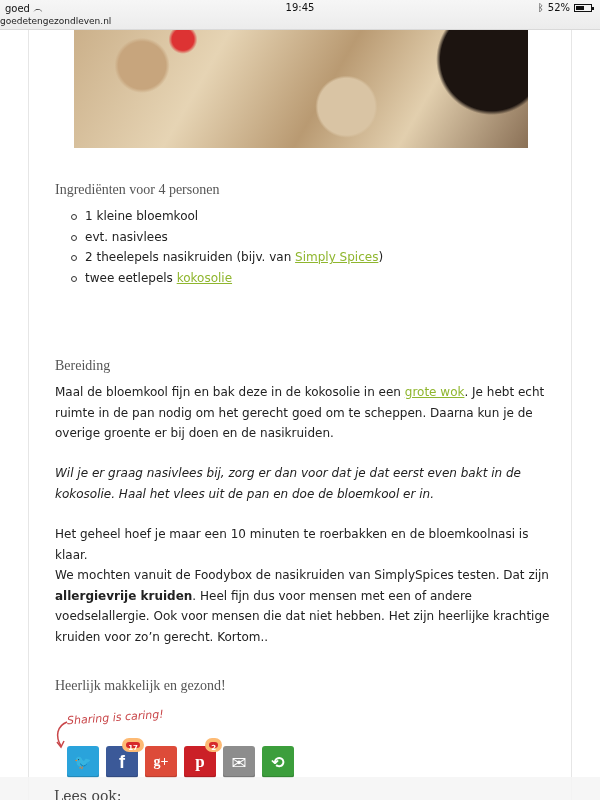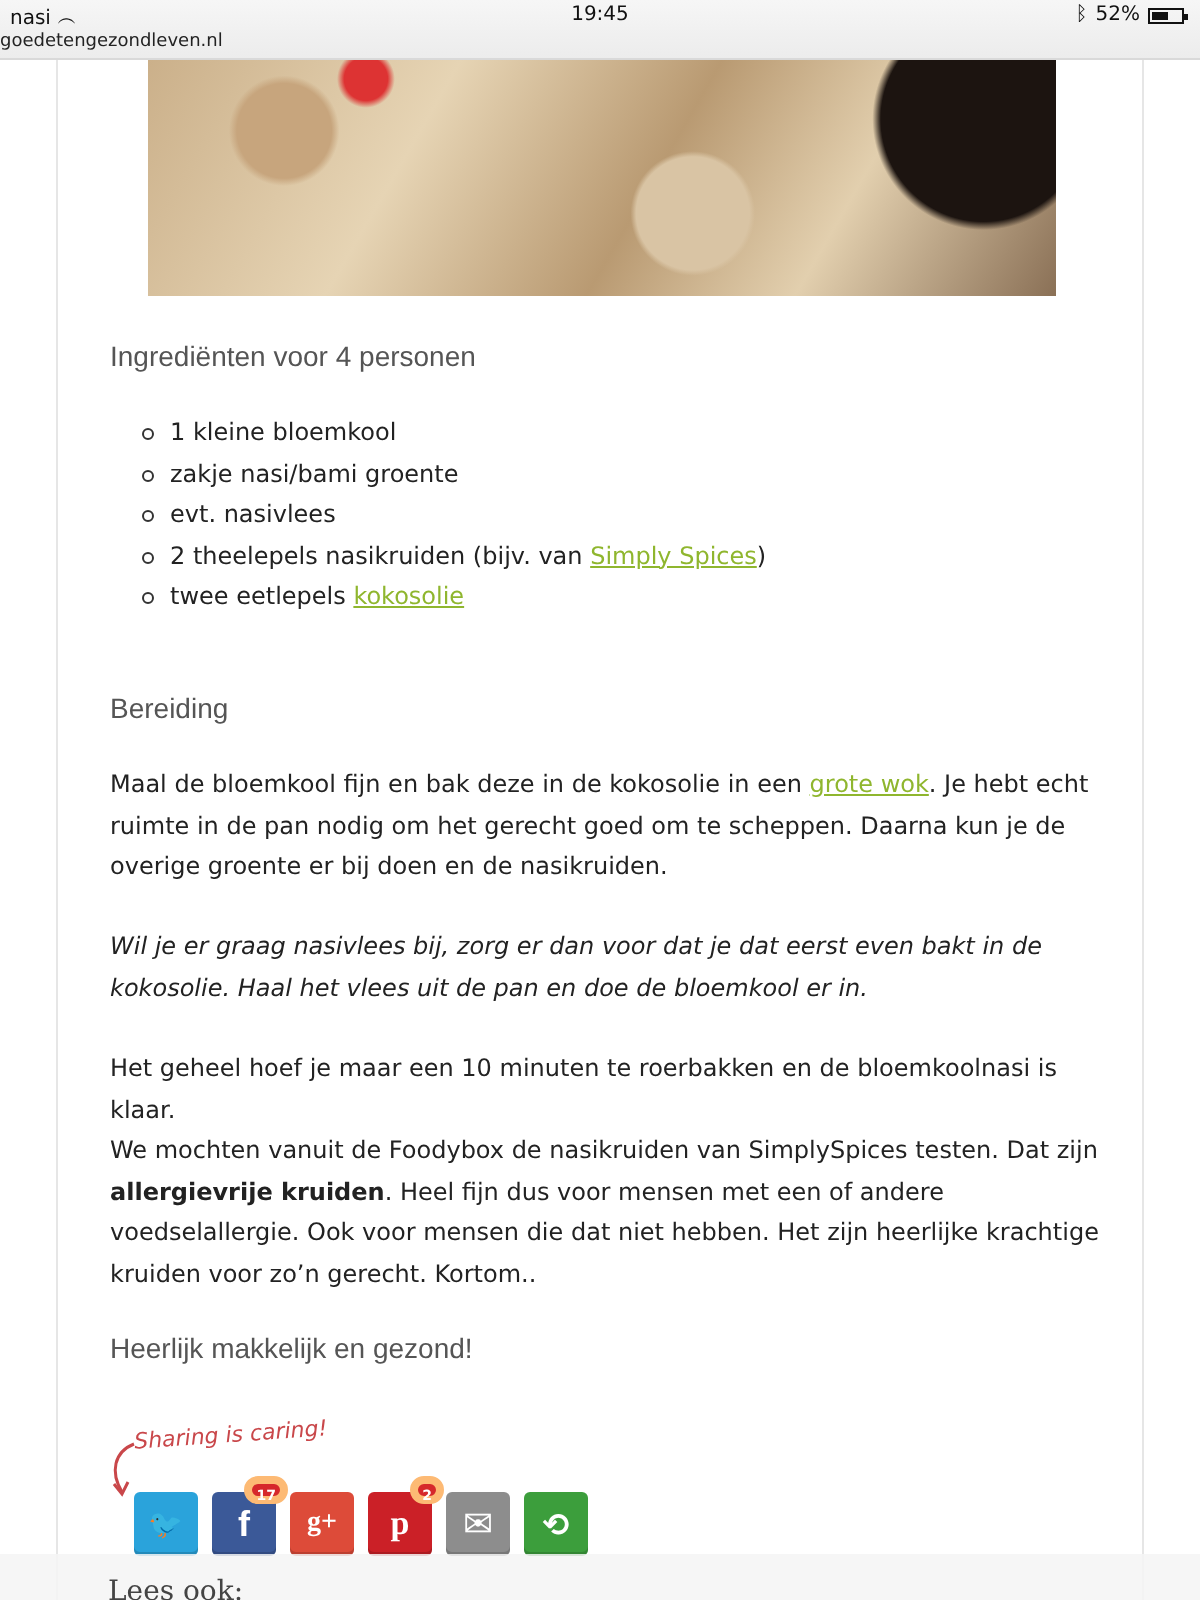--- a/index.html
+++ b/index.html
@@ -27,21 +27,21 @@
     position: absolute; left: 45px; top: 0; width: 454px; height: 118px;
     background:
       radial-gradient(circle at 15% 30%, #c7a57d 0 6%, transparent 7%),
       radial-gradient(circle at 60% 65%, #d9c4a4 0 10%, transparent 11%),
       radial-gradient(circle at 56% 70%, #e05a2c 0 2%, transparent 3%),
       radial-gradient(circle at 24% 8%, #d33 0 3%, transparent 4%),
       radial-gradient(circle at 92% 25%, #1c1410 0 12%, transparent 13%),
       linear-gradient(120deg, #cbb08a, #e6d4b4 30%, #b99a72 55%, #e2cfae 75%, #8a7056);
   }
   .content { position: absolute; left: 26px; right: 26px; }
-  .h3 { font-family: Liberation Sans, sans-serif; font-size: 14px; color: #555; font-weight: normal; }
+  .h3 { font-family: Liberation Serif, serif; font-size: 14px; color: #555; font-weight: normal; margin-top: 12px; }
   .ingredients-title { top: 140px; }
   ul.ing { position: absolute; left: 42px; top: 176px; list-style: none; font-size: 12px; color: #222; }
   ul.ing li { height: 20.5px; line-height: 20.5px; position: relative; padding-left: 14px; }
   ul.ing li::before { content: ""; position: absolute; left: 0; top: 8px; width: 4px; height: 4px; border: 1px solid #333; border-radius: 50%; }
   a.lnk { color: #8fb62e; text-decoration: underline; }
   .bereiding-title { top: 316px; }
   p.par { position: absolute; left: 26px; width: 500px; font-size: 12px; line-height: 20.5px; color: #222; }
   .p1 { top: 352px; }
   .p2 { top: 433px; font-style: italic; }
   .p3 { top: 494px; }
@@ -53,40 +53,39 @@
   .sbtn { width: 32px; height: 32px; border-radius: 3px; position: relative; display: flex; align-items: center; justify-content: center; color: #fff; font-weight: bold; box-shadow: inset 0 -2px 0 rgba(0,0,0,0.15); }
   .badge { position: absolute; top: -8px; right: -6px; background: #d6282b; color: #fff; font-size: 7px; font-weight: bold; border: 4px solid #fdba74; border-radius: 8px; min-width: 14px; height: 14px; line-height: 12px; text-align: center; padding: 0 2px; }
   .bottom-bar { position: absolute; left: 0; top: 777px; width: 600px; height: 23px; background: rgba(245,245,245,0.85); }
   .lees-ook { position: absolute; left: 54px; top: 788px; font-family: "DejaVu Serif", serif; font-size: 14px; color: #444; }
 </style>
 </head>
 <body>
 
 <div class="statusbar">
   <div class="sb-left">
-    <span>nasi</span>
+    <span>goed</span>
     <span> ︵</span>
   </div>
   <div class="sb-time">19:45</div>
   <div class="sb-url">goedetengezondleven.nl</div>
   <div class="sb-right">
     <span>ᛒ</span>
     <span>52%</span>
     <span class="battery"></span>
   </div>
 </div>
 
 <div class="card">
   <div class="hero"></div>
 
   <h3 class="content h3 ingredients-title">Ingrediënten voor 4 personen</h3>
 
   <ul class="ing">
     <li>1 kleine bloemkool</li>
-    <li>zakje nasi/bami groente</li>
     <li>evt. nasivlees</li>
     <li><span>2 theelepels nasikruiden (bijv. van </span><a class="lnk">Simply Spices</a><span>)</span></li>
     <li><span>twee eetlepels </span><a class="lnk">kokosolie</a></li>
   </ul>
 
   <h3 class="content h3 bereiding-title">Bereiding</h3>
 
   <p class="par p1"><span>Maal de bloemkool fijn en bak deze in de kokosolie in een </span><a class="lnk">grote wok</a><span>. Je hebt echt ruimte in de pan nodig om het gerecht goed om te scheppen. Daarna kun je de overige groente er bij doen en de nasikruiden.</span></p>
   <p class="par p2">Wil je er graag nasivlees bij, zorg er dan voor dat je dat eerst even bakt in de kokosolie. Haal het vlees uit de pan en doe de bloemkool er in.</p>
   <p class="par p3">Het geheel hoef je maar een 10 minuten te roerbakken en de bloemkoolnasi is klaar.</p>

